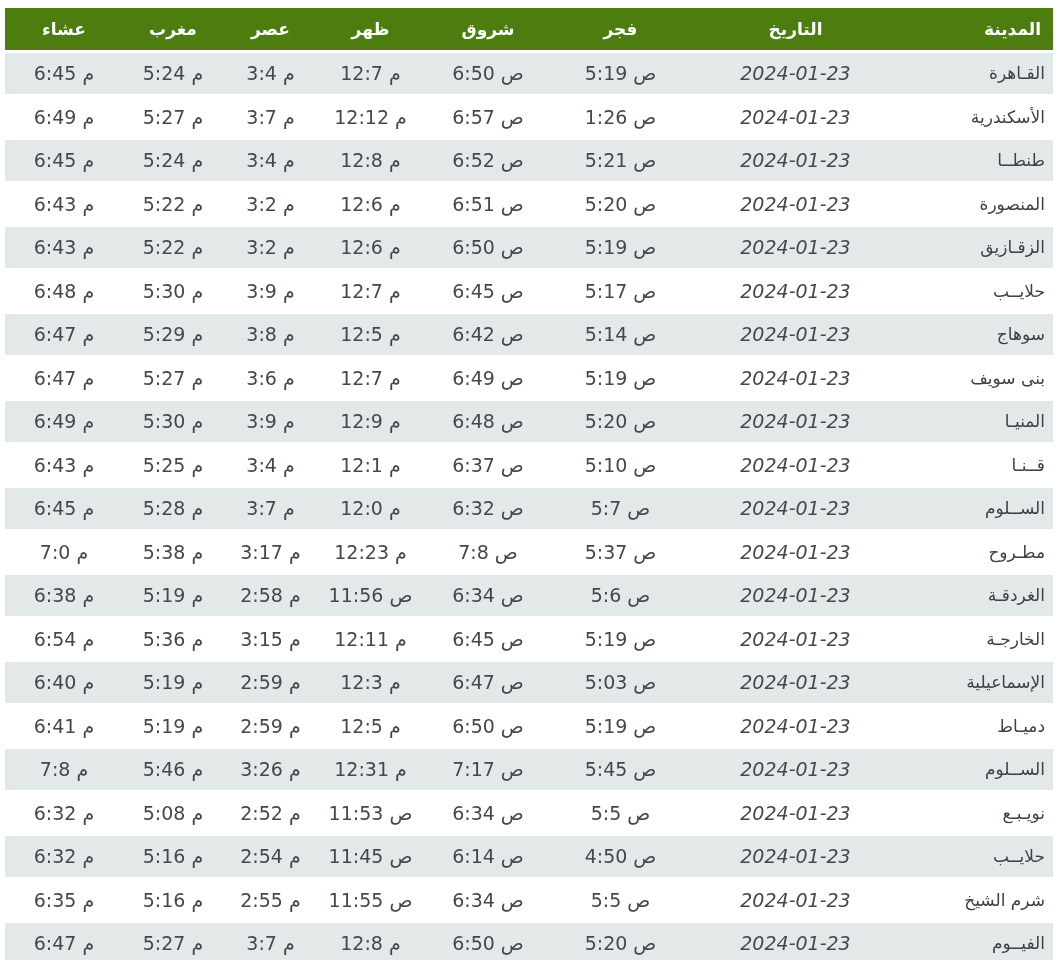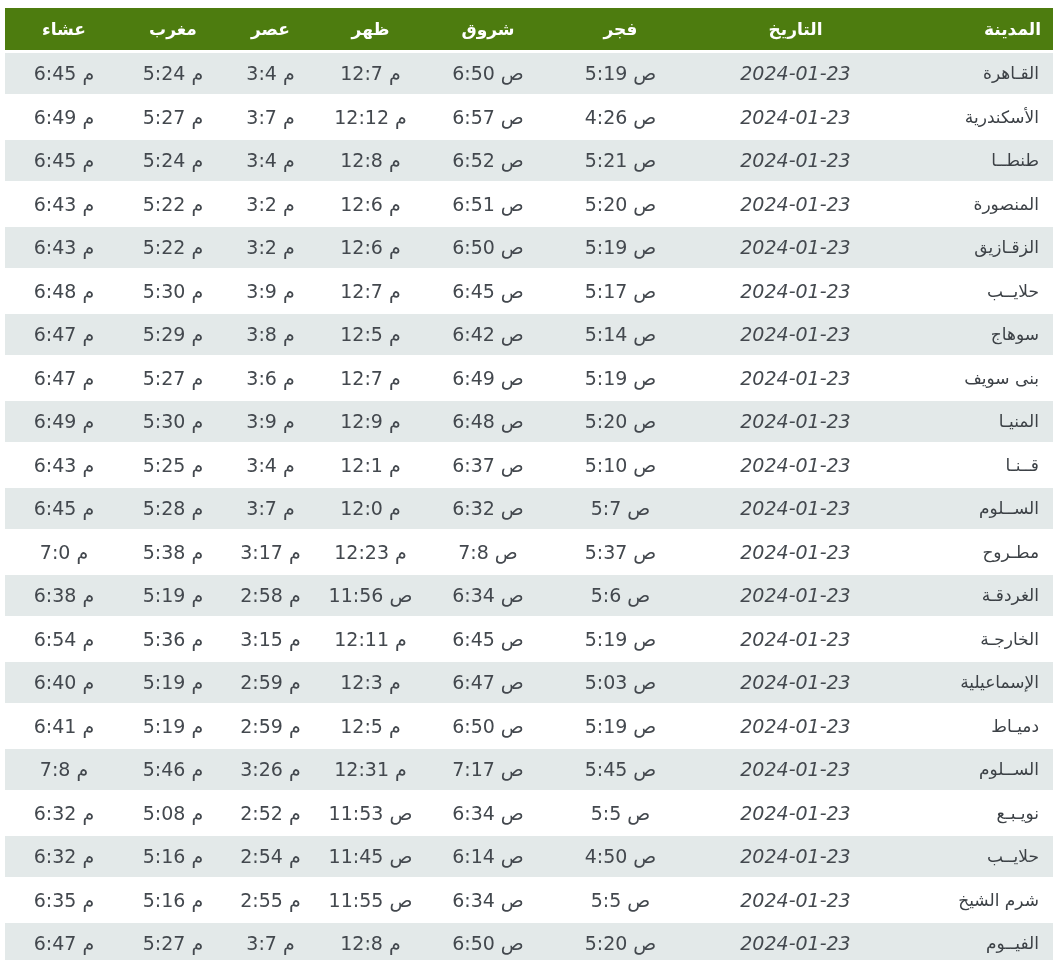--- a/index.html
+++ b/index.html
@@ -43,21 +43,21 @@
     vertical-align: middle;
     color: #43484E;
     padding: 0;
     overflow: hidden;
     white-space: nowrap;
   }
   tbody tr:nth-child(odd) td  { background: #E3E9E9; }
   tbody tr:nth-child(even) td { background: #ffffff; }
   td.cell-city {
     text-align: right;
-    padding-right: 14px;
+    padding-right: 8px;
     font-size: 17px;
     color: #3C4146;
   }
   td.cell-date {
     direction: ltr;
     font-size: 19px;
     font-style: italic;
   }
   .time {
     direction: ltr;
@@ -99,21 +99,21 @@
         <td class="cell-fajr"><span class="time">5:19 ص</span></td>
         <td class="cell-sunrise"><span class="time">6:50 ص</span></td>
         <td class="cell-dhuhr"><span class="time">12:7 م</span></td>
         <td class="cell-asr"><span class="time">3:4 م</span></td>
         <td class="cell-maghrib"><span class="time">5:24 م</span></td>
         <td class="cell-isha"><span class="time">6:45 م</span></td>
       </tr>
       <tr>
         <td class="cell-city">الأسكندرية</td>
         <td class="cell-date">2024-01-23</td>
-        <td class="cell-fajr"><span class="time">4:26 ص</span></td>
+        <td class="cell-fajr"><span class="time">1:26 ص</span></td>
         <td class="cell-sunrise"><span class="time">6:57 ص</span></td>
         <td class="cell-dhuhr"><span class="time">12:12 م</span></td>
         <td class="cell-asr"><span class="time">3:7 م</span></td>
         <td class="cell-maghrib"><span class="time">5:27 م</span></td>
         <td class="cell-isha"><span class="time">6:49 م</span></td>
       </tr>
       <tr>
         <td class="cell-city">طنطــا</td>
         <td class="cell-date">2024-01-23</td>
         <td class="cell-fajr"><span class="time">5:21 ص</span></td>

